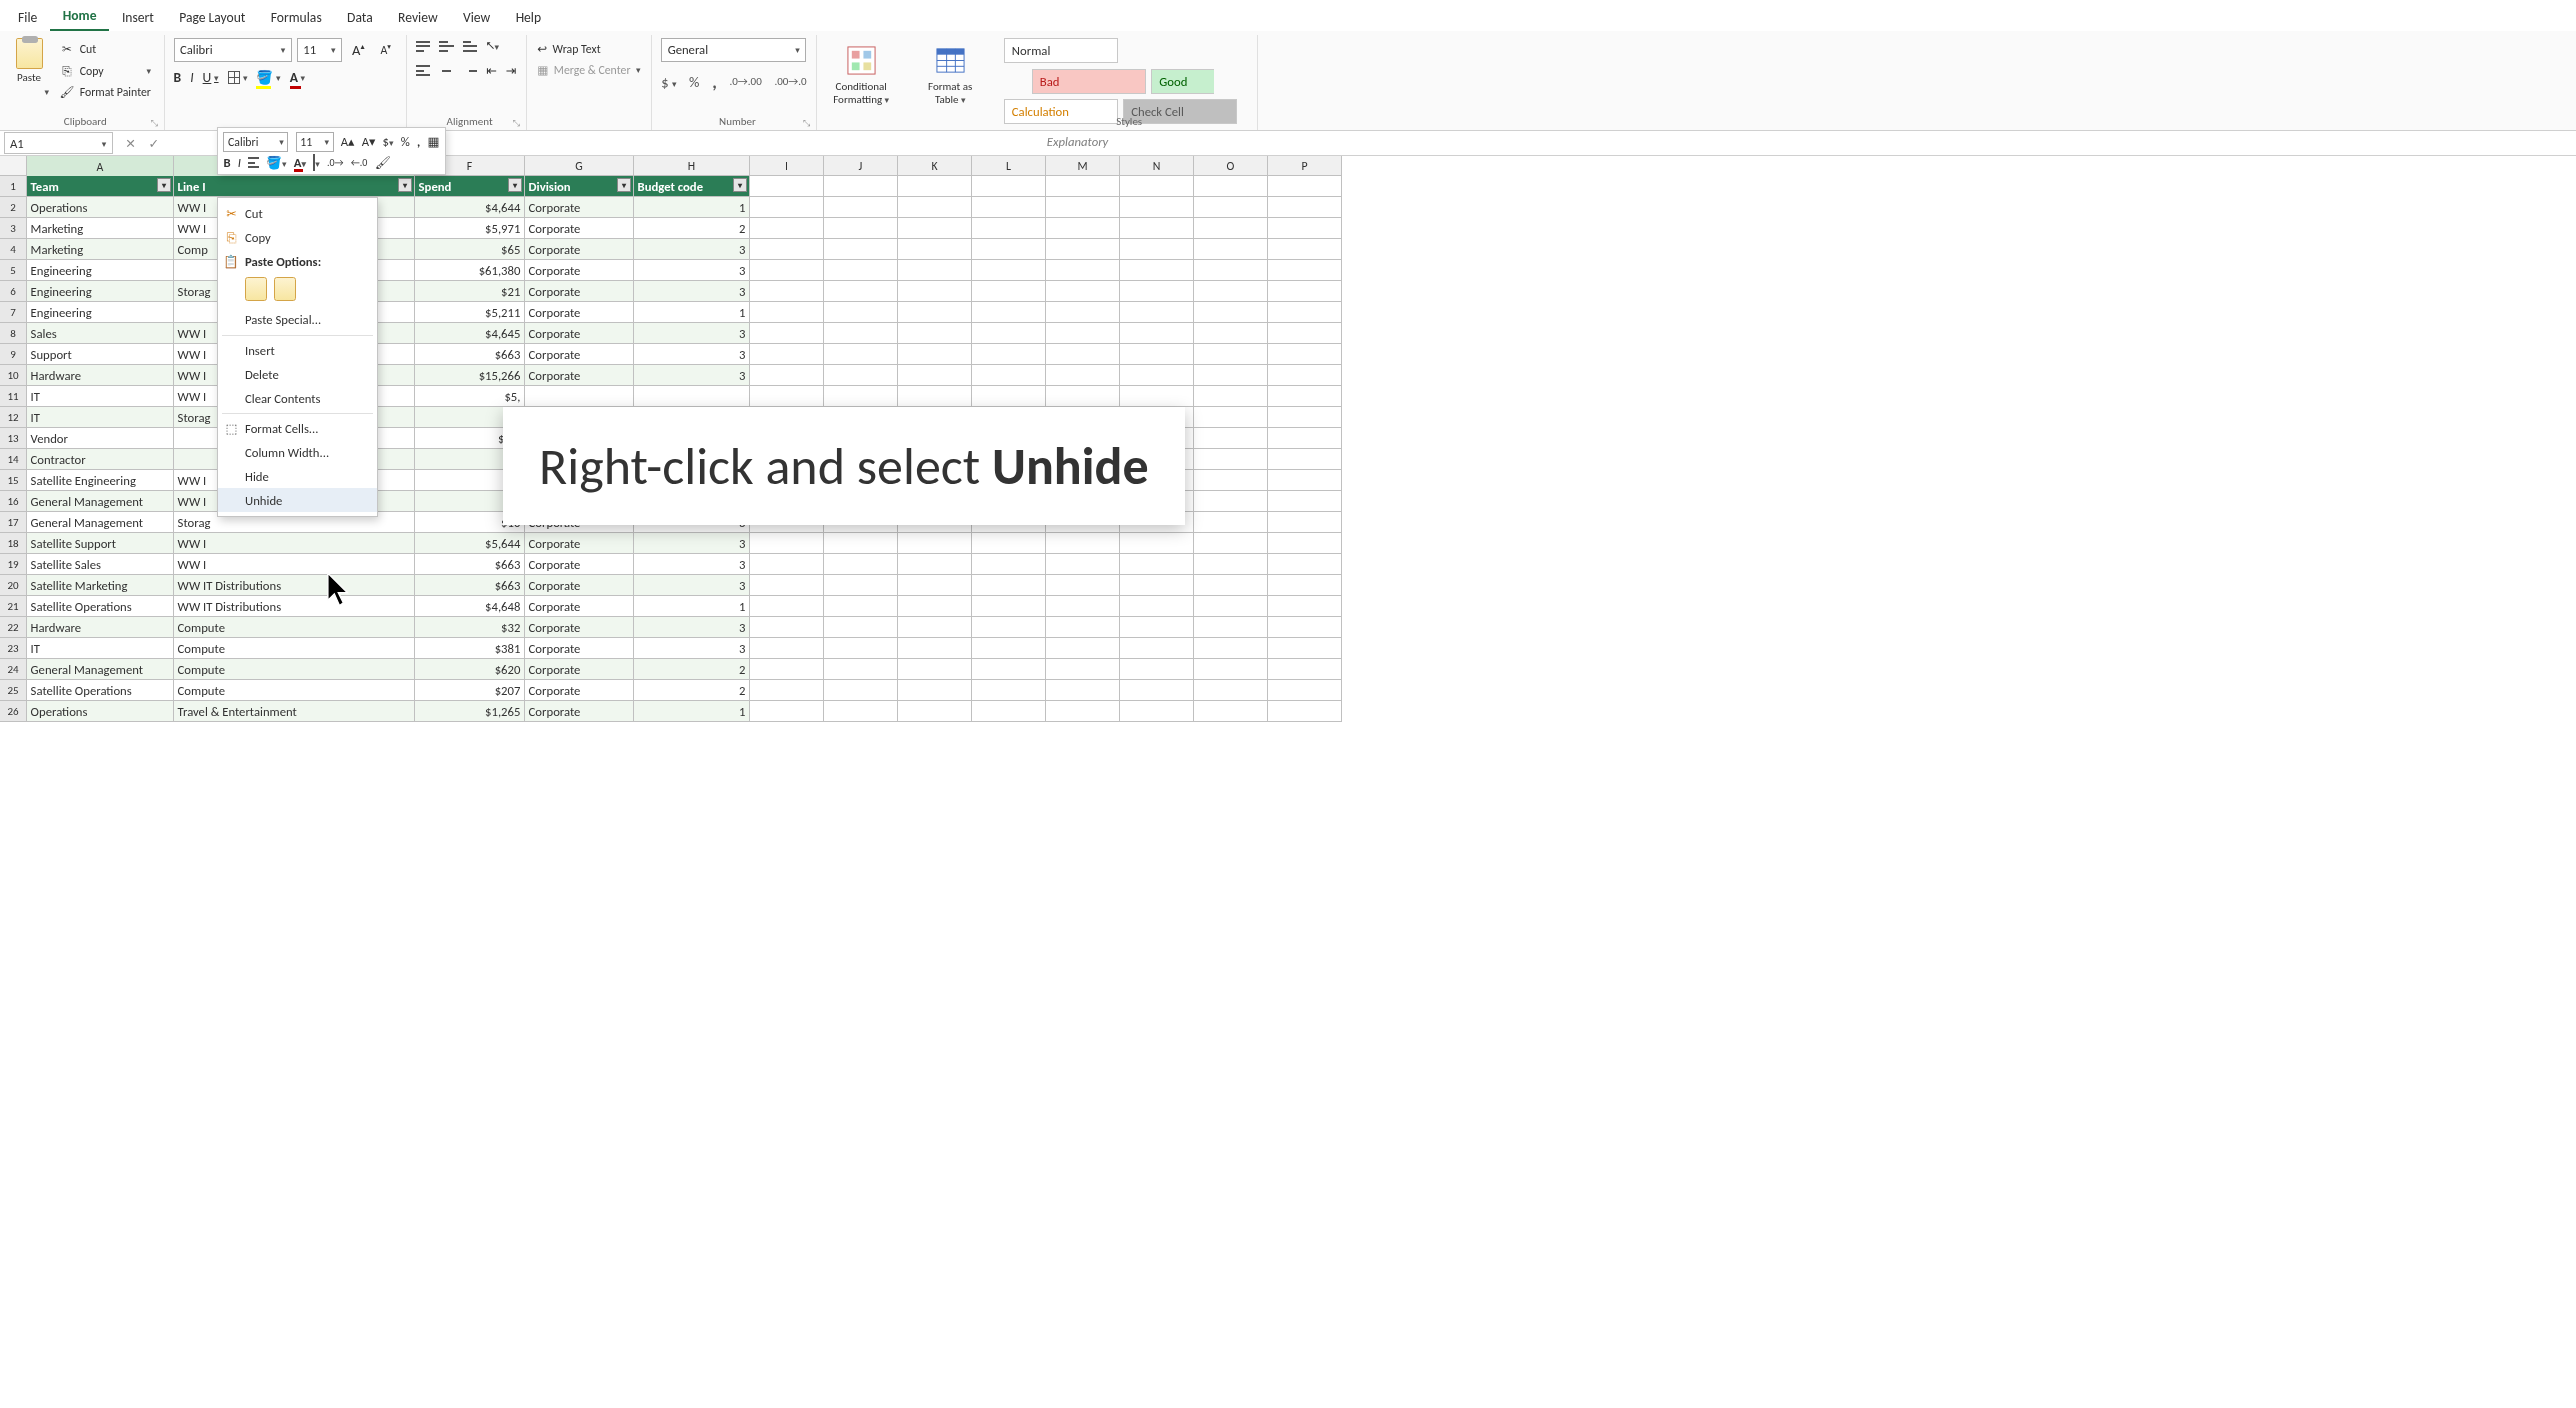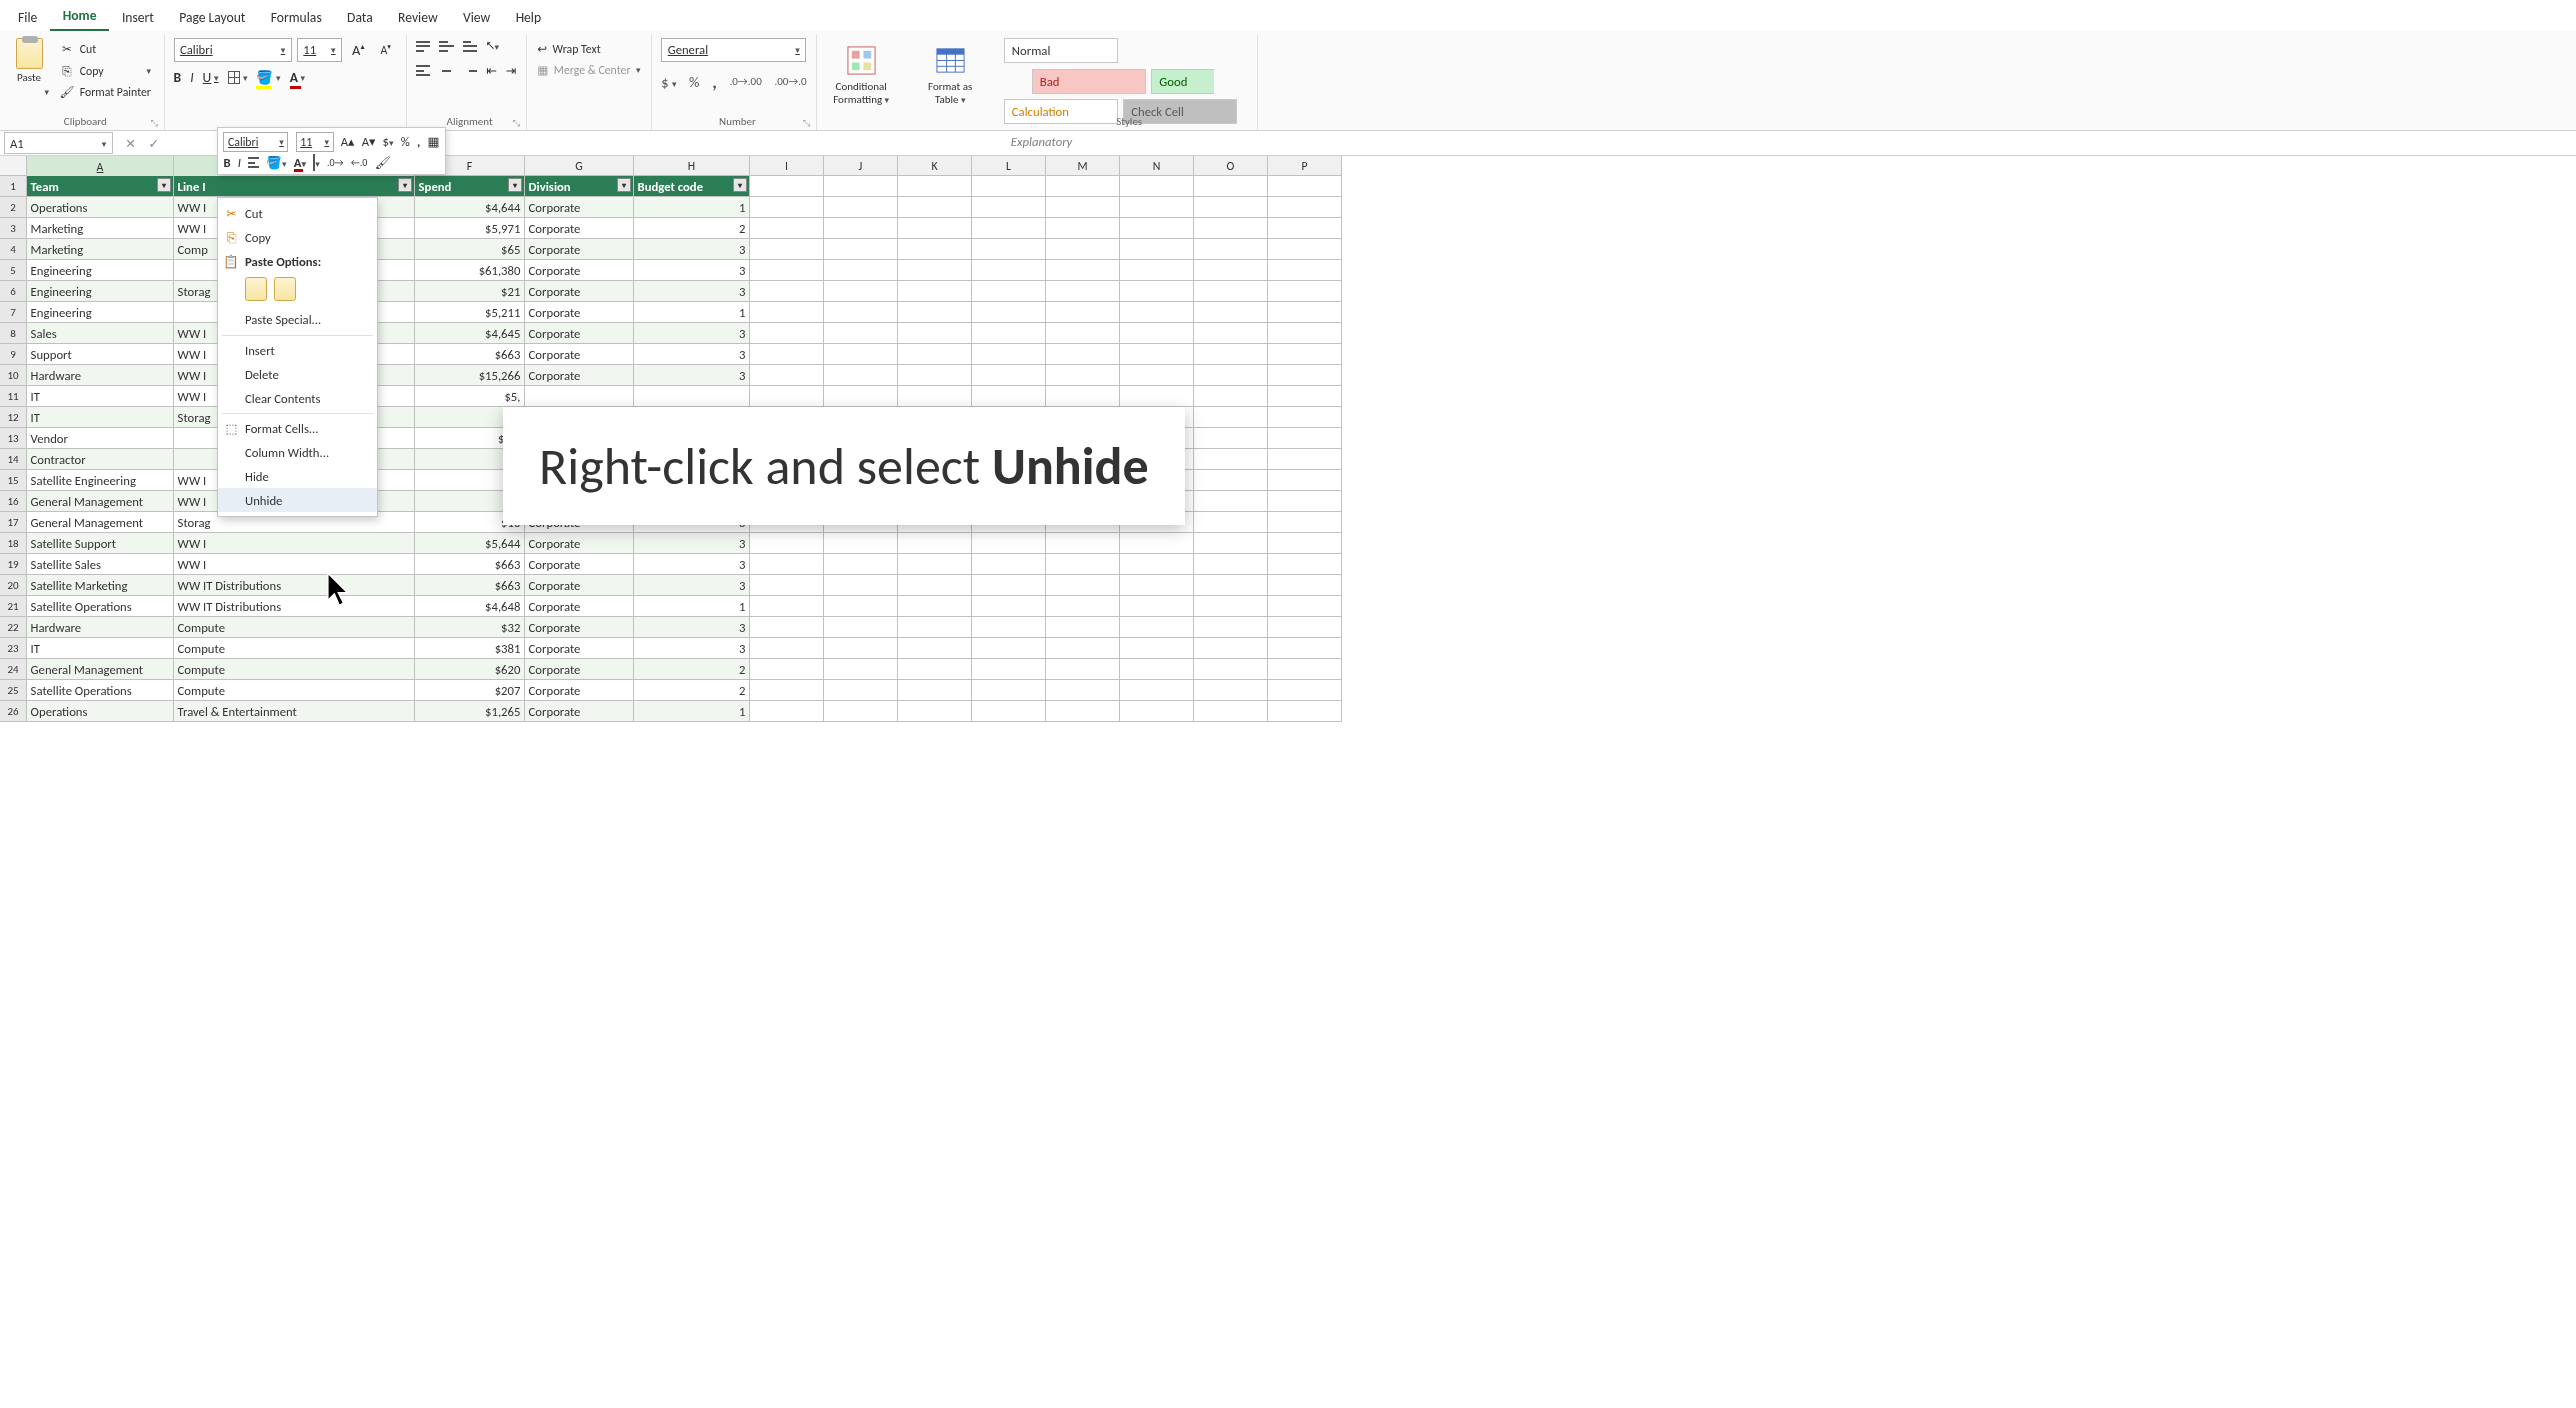--- a/index.html
+++ b/index.html
@@ -20,21 +20,21 @@
 .paste-icon { width:27px; height:31px; border:0.9px solid #d4a447; background:linear-gradient(#fdf3d1,#f7e6a1); position:relative; border-radius:1.8px;}
 .paste-icon::before{content:""; position:absolute; left:5.4px; top:-3.6px; width:16.3px; height:7.2px; background:#b0b0b0; border-radius:2.7px;}
 
 .clip-side { display:flex; flex-direction:column; gap:3.6px; font-size:11.8px; padding:1.8px 0 0 3.6px;}
 .clip-side .row { display:flex; align-items:center; gap:5.4px; padding:1.8px 3.6px;}
 .mini-icon {width:14.5px;height:14.5px;display:inline-flex;align-items:center;justify-content:center;}
 .chev { font-size:9px; color:#555; margin-left:auto;}
 
 
 .font-top { display:flex; align-items:center; gap:5.4px; margin-bottom:7.2px;}
-.sel { border:0.9px solid #adadad; background:#fff; display:flex; align-items:center; justify-content:space-between; padding:1.8px 5.4px; height:23.5px; font-size:12.7px;text-decoration:underline;}
+.sel { border:0.9px solid #adadad; background:#fff; display:flex; align-items:center; justify-content:space-between; padding:1.8px 5.4px; height:23.5px; font-size:12.7px;}
 .sel.fontname{width:118px;}
 .sel.fontsize{width:45px;}
 .aa-btn { width:22px; text-align:center;}
 .fg-row { display:flex; align-items:center; gap:9px; font-size:13.6px;}
 .fg-row .b{font-weight:bold;}
 .fg-row .i{font-style:italic;}
 .fg-row .u{text-decoration:underline;}
 .fg-row .splitbar { display:flex; align-items:center; gap:2.7px;}
 .border-grid{width:12.7px;height:12.7px;border:0.9px solid #555; position:relative;}
 .border-grid::before{content:"";position:absolute;left:50%;top:0;bottom:0;width:0.9px;background:#555;}
@@ -311,21 +311,21 @@
         </div>
       <div class="style-cell sc-good" style="width:63px;border-right:none;">
           <span>Good</span>
         </div>
       <div class="style-cell sc-calc">
           <span>Calculation</span>
         </div>
       <div class="style-cell sc-check">
           <span>Check Cell</span>
         </div>
-      <div class="style-cell sc-explan" style="width:63px;">
+      <div class="style-cell sc-explan" style="width:63px;margin-left:36px;">
           <span>Explanatory</span>
         </div>
     </div>
     <span class="group-label">Styles</span>
   </div>
 
 </div>
 
 <div class="fxbar">
   <div class="namebox">

